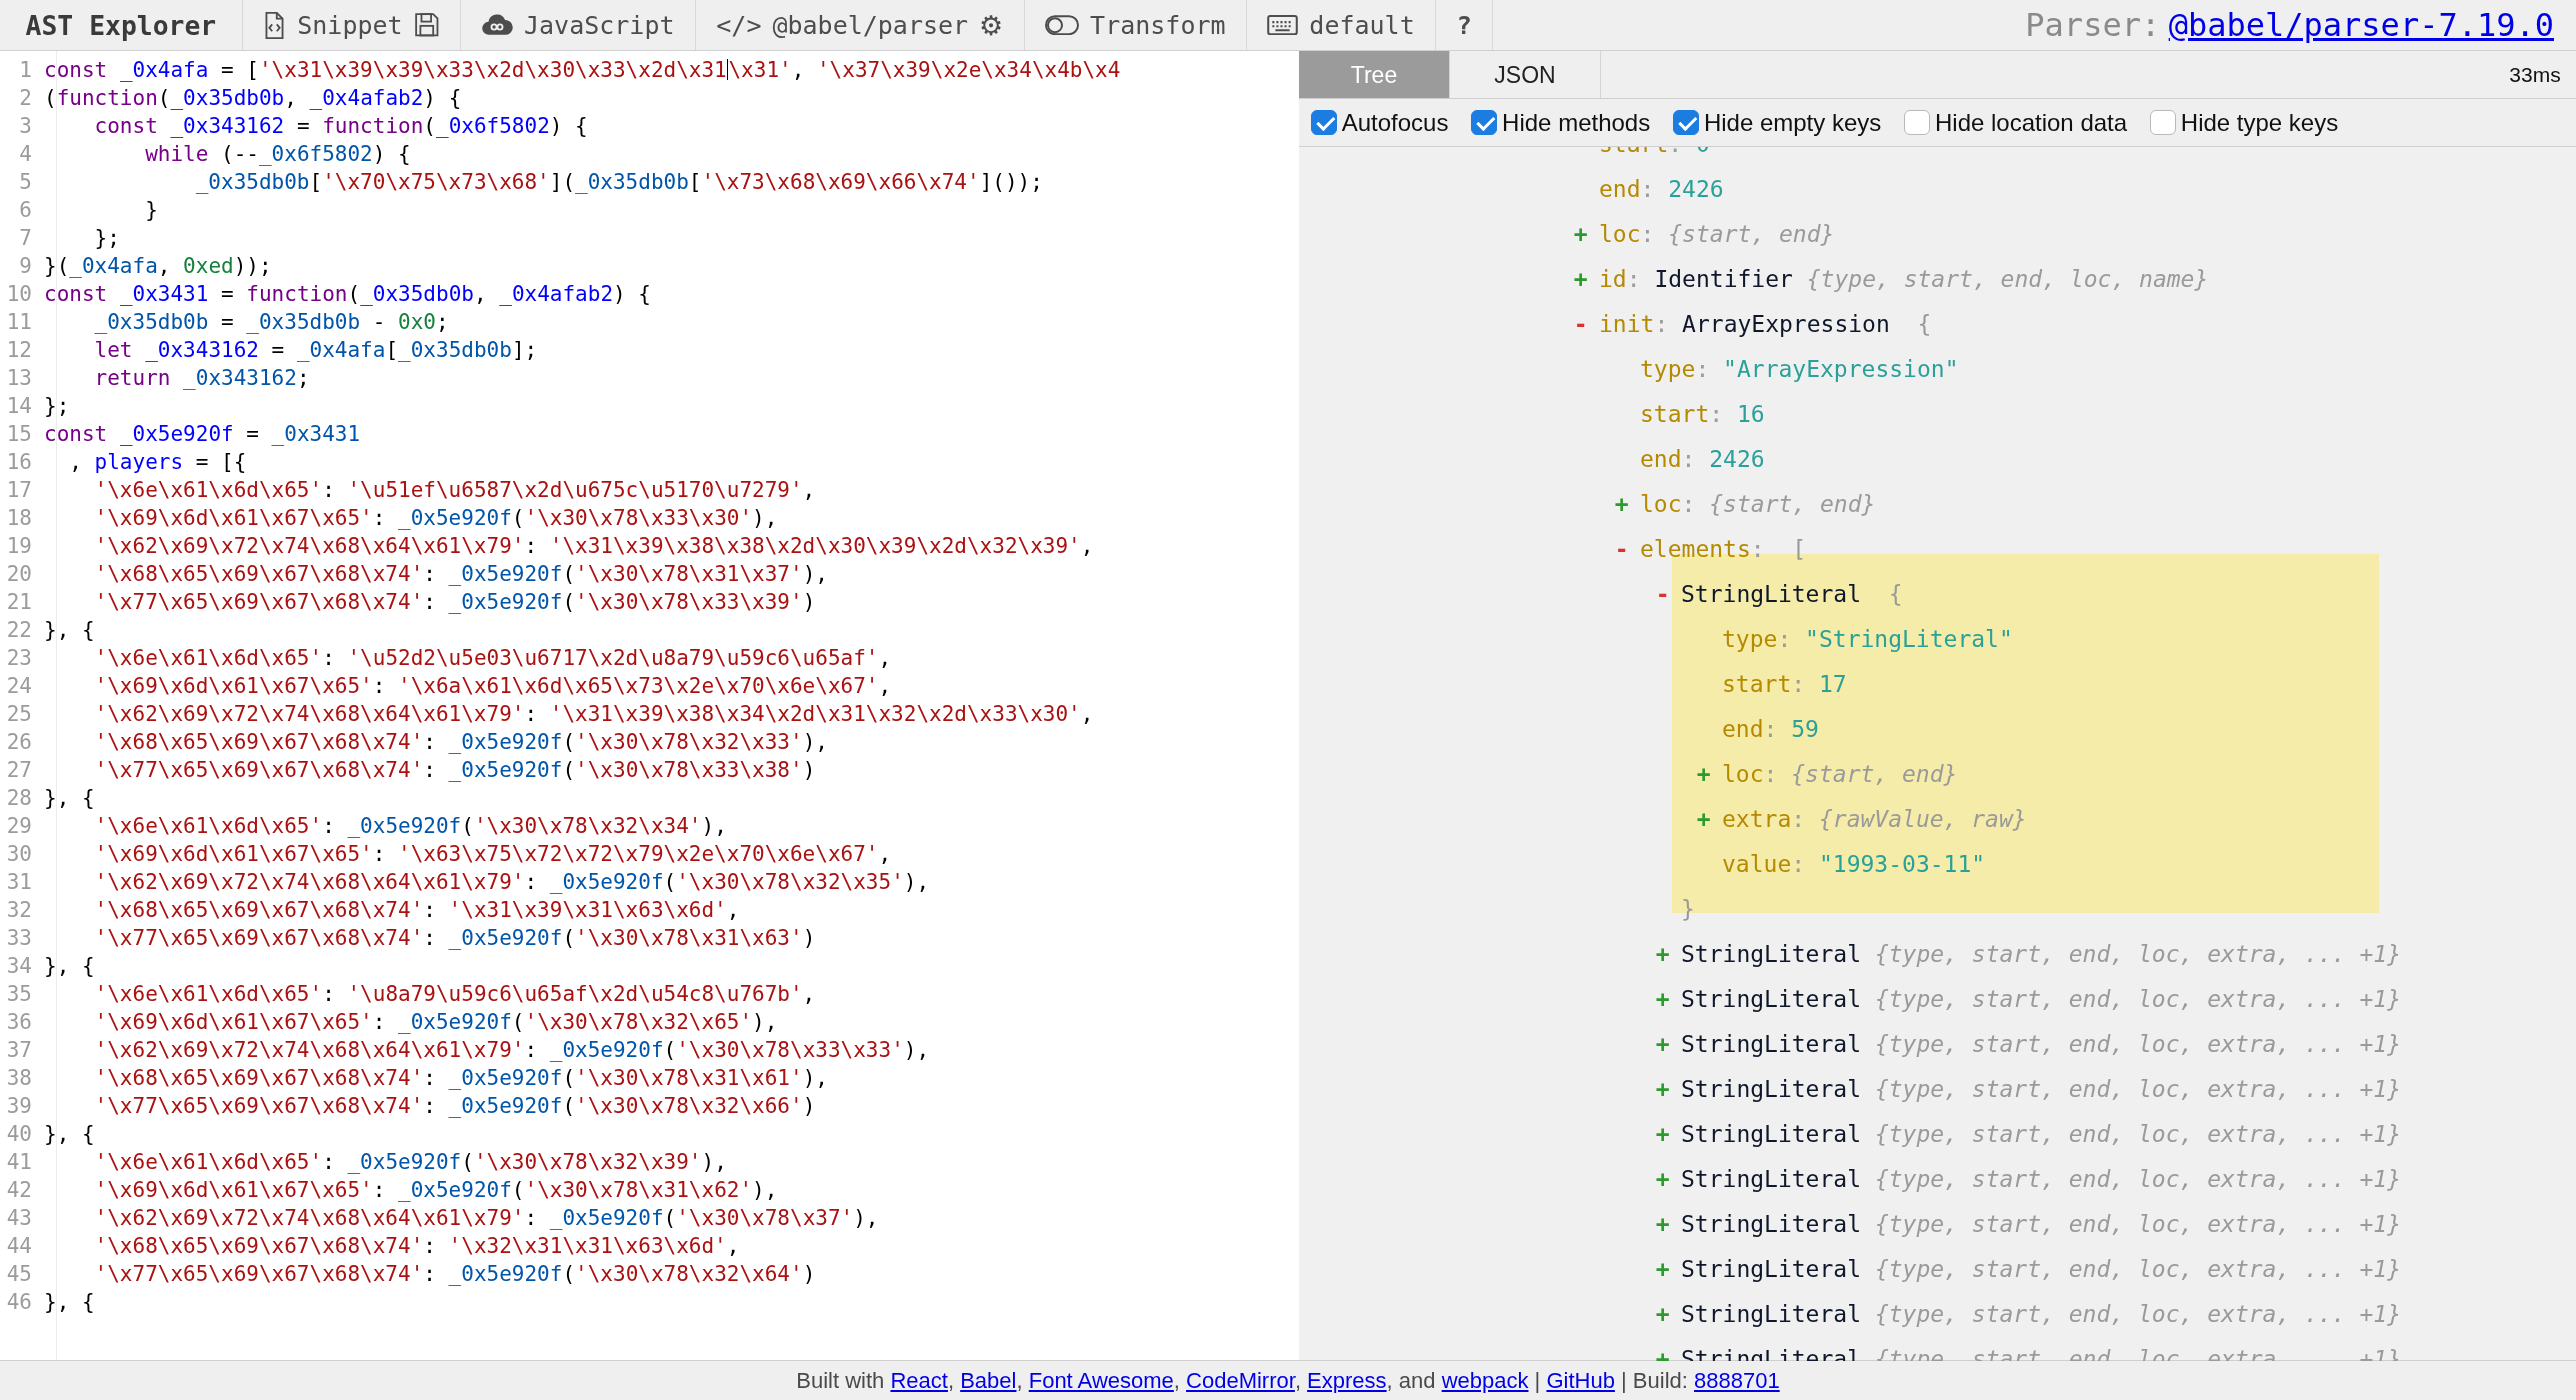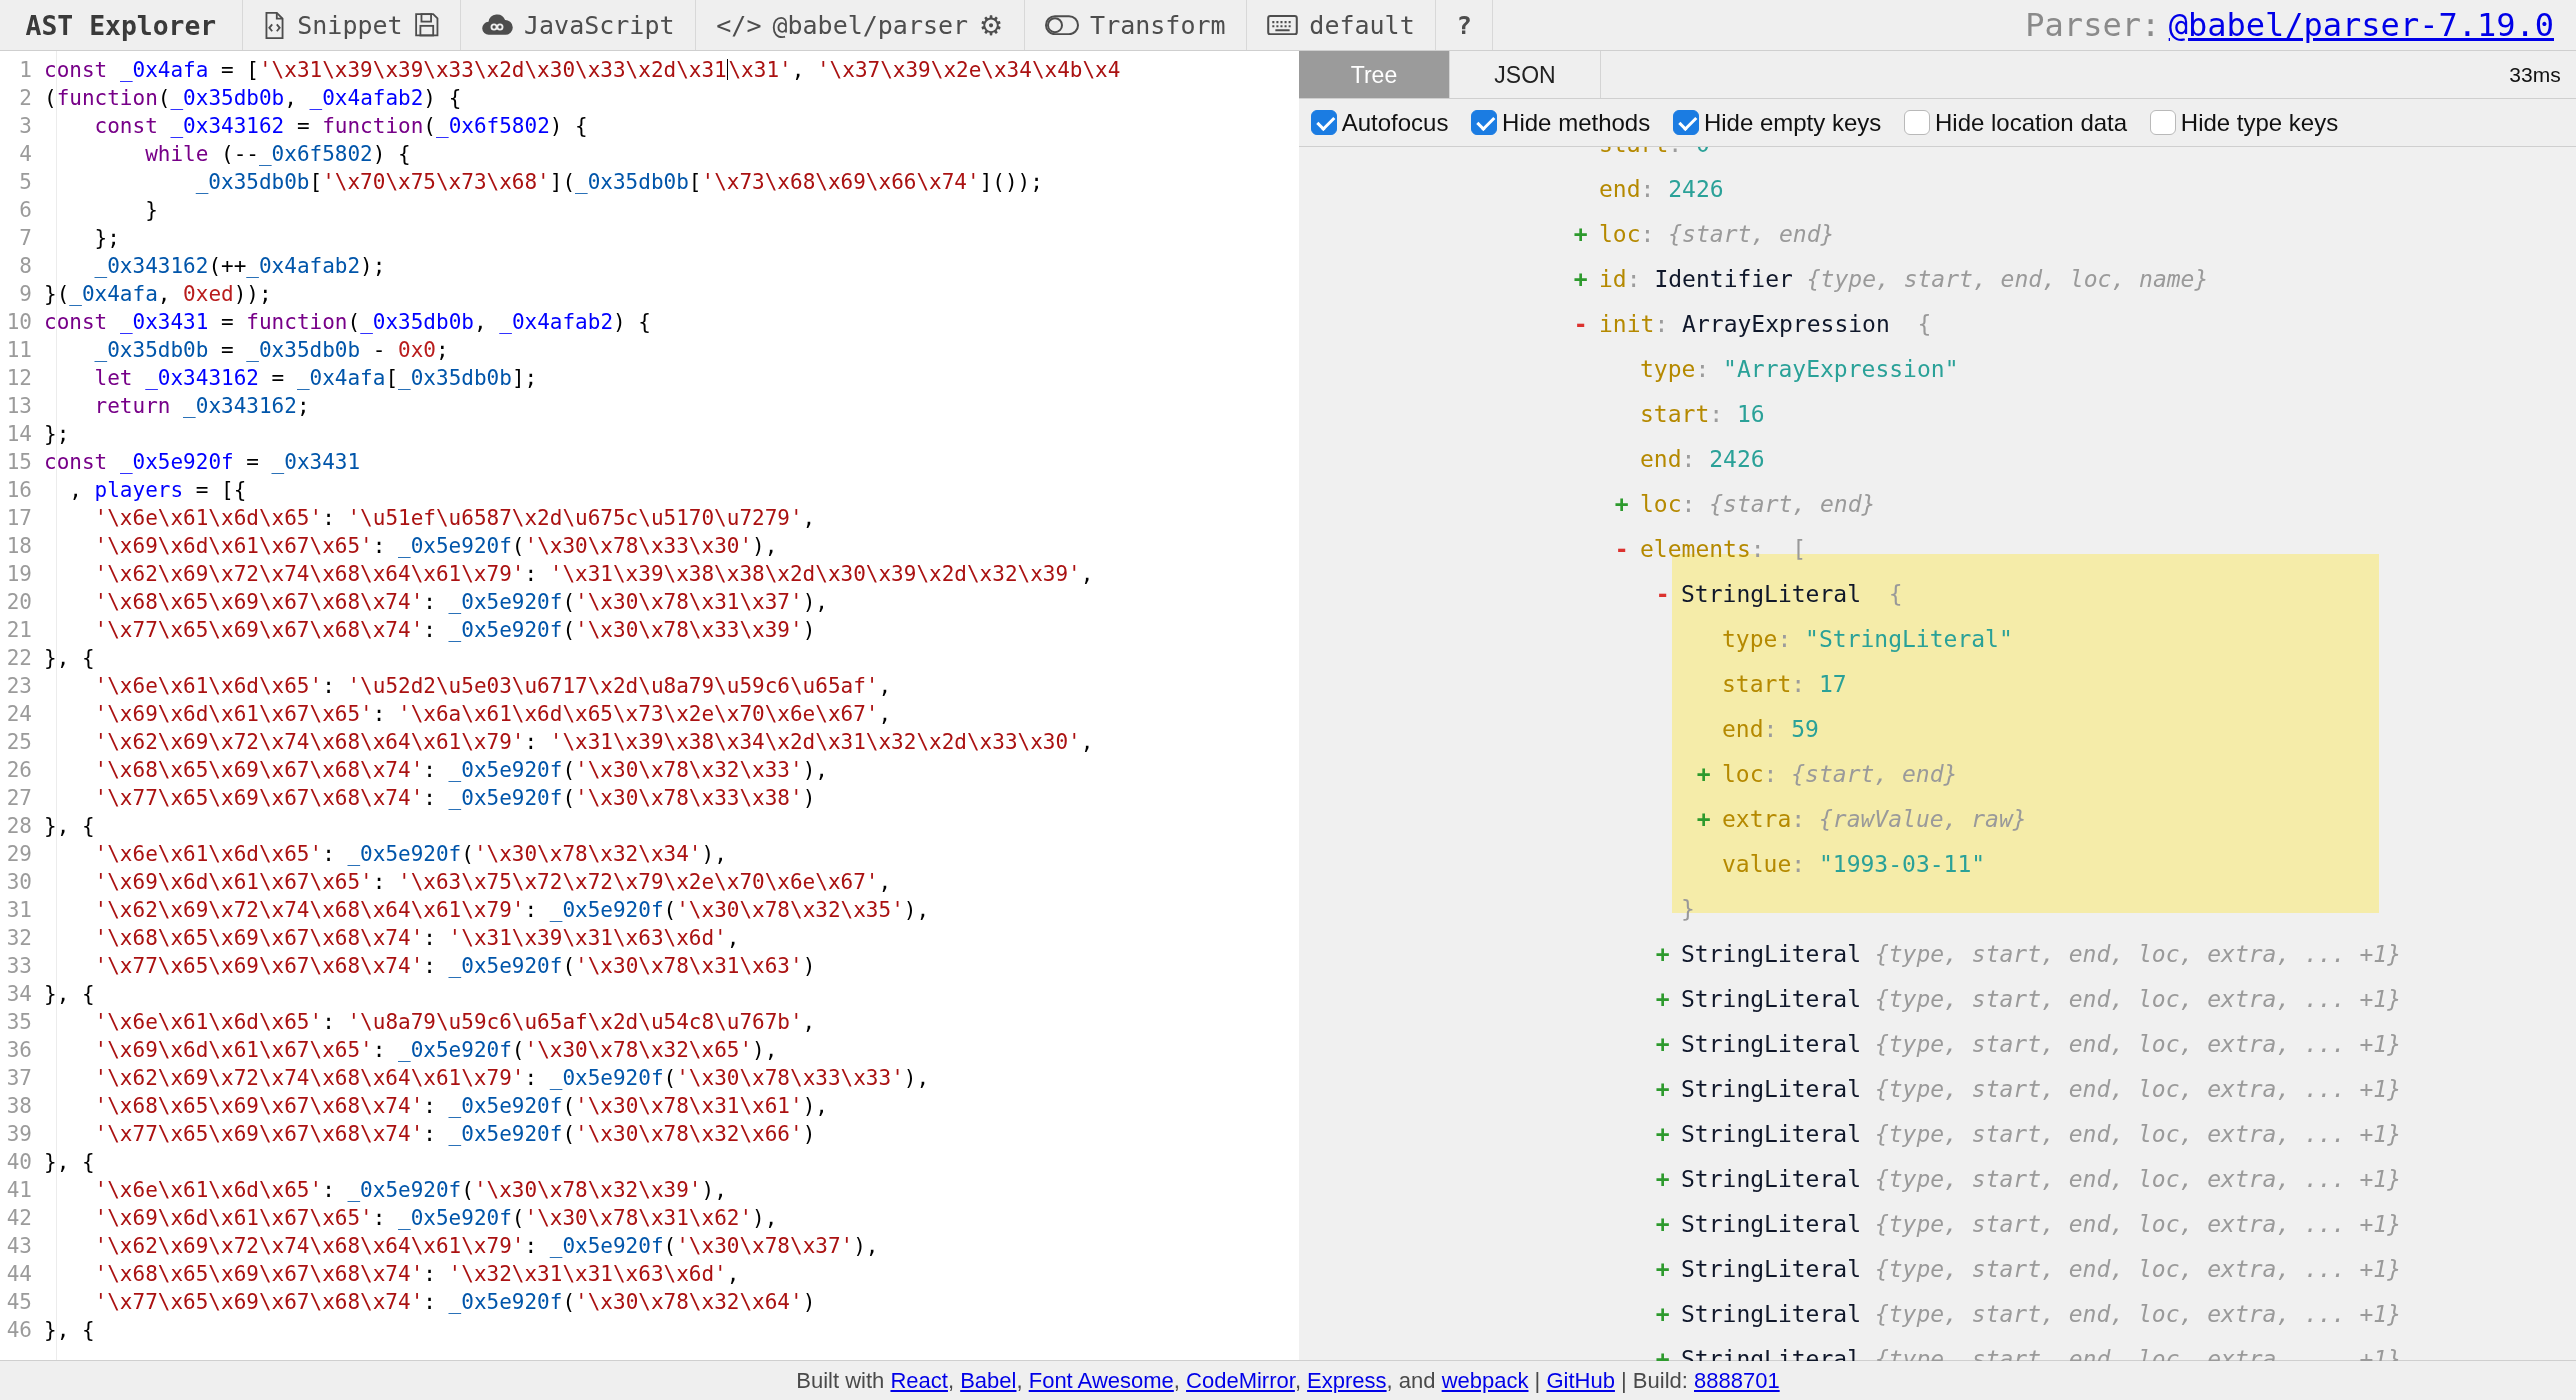--- a/index.html
+++ b/index.html
@@ -26,21 +26,21 @@
     background:#ffffff; overflow:hidden; border-right:0.9px solid #d0d0d0; padding-top:5.1px; }
   .editor::before { content:""; position:absolute; left:56px; top:0; bottom:0;
     width:0.9px; background:#ececec; }
   .cm-line { height:28px; line-height:28px; white-space:pre; font-size:21px; }
   .ln { display:inline-block; width:44px; text-align:right; padding-right:12px;
     color:#9b9b9b; }
   .tk-k { color:#770088; } 
   .tk-d { color:#0000ff; } 
   .tk-v { color:#0055aa; } 
   .tk-s { color:#aa1111; } 
-  .tk-n { color:#b91c1c; } 
+  .tk-n { color:#15803d; } 
   .tk-t { color:#000000; } 
   .caret { display:inline-block; width:1.7px; height:21px; background:#000;
     vertical-align:-3.4px; }
 
   
   .right { position:absolute; left:1299px; top:0; width:1277px; height:1309px; }
   .tabbar { height:48px; background:#efefef; border-bottom:0.9px solid #cfcfcf;
     display:flex; align-items:stretch; font-family:"Liberation Sans", sans-serif; }
   .tab { width:151px; text-align:center; line-height:48px; font-size:23px;
     color:#222; border-right:0.9px solid #d4d4d4; cursor:pointer; }
@@ -156,21 +156,20 @@
 
   <div class="editor">
     <div>
         <div class="cm-line"><span class="ln">1</span><span class="tk-k">const</span><span class="tk-t"> </span><span class="tk-d">_0x4afa</span><span class="tk-t"> = [</span><span class="tk-s">'\x31\x39\x39\x33\x2d\x30\x33\x2d\x31</span><span class="caret"></span><span class="tk-s">\x31'</span><span class="tk-t">, </span><span class="tk-s">'\x37\x39\x2e\x34\x4b\x4</span></div>
         <div class="cm-line"><span class="ln">2</span><span class="tk-t">(</span><span class="tk-k">function</span><span class="tk-t">(</span><span class="tk-d">_0x35db0b</span><span class="tk-t">, </span><span class="tk-d">_0x4afab2</span><span class="tk-t">) {</span></div>
         <div class="cm-line"><span class="ln">3</span><span class="tk-t">    </span><span class="tk-k">const</span><span class="tk-t"> </span><span class="tk-d">_0x343162</span><span class="tk-t"> = </span><span class="tk-k">function</span><span class="tk-t">(</span><span class="tk-d">_0x6f5802</span><span class="tk-t">) {</span></div>
         <div class="cm-line"><span class="ln">4</span><span class="tk-t">        </span><span class="tk-k">while</span><span class="tk-t"> (--</span><span class="tk-v">_0x6f5802</span><span class="tk-t">) {</span></div>
         <div class="cm-line"><span class="ln">5</span><span class="tk-t">            </span><span class="tk-v">_0x35db0b</span><span class="tk-t">[</span><span class="tk-s">'\x70\x75\x73\x68'</span><span class="tk-t">](</span><span class="tk-v">_0x35db0b</span><span class="tk-t">[</span><span class="tk-s">'\x73\x68\x69\x66\x74'</span><span class="tk-t">]());</span></div>
         <div class="cm-line"><span class="ln">6</span><span class="tk-t">        }</span></div>
         <div class="cm-line"><span class="ln">7</span><span class="tk-t">    };</span></div>
-        <div class="cm-line"><span class="ln">8</span><span class="tk-t">    </span><span class="tk-v">_0x343162</span><span class="tk-t">(++</span><span class="tk-v">_0x4afab2</span><span class="tk-t">);</span></div>
         <div class="cm-line"><span class="ln">9</span><span class="tk-t">}(</span><span class="tk-v">_0x4afa</span><span class="tk-t">, </span><span class="tk-n">0xed</span><span class="tk-t">));</span></div>
         <div class="cm-line"><span class="ln">10</span><span class="tk-k">const</span><span class="tk-t"> </span><span class="tk-d">_0x3431</span><span class="tk-t"> = </span><span class="tk-k">function</span><span class="tk-t">(</span><span class="tk-d">_0x35db0b</span><span class="tk-t">, </span><span class="tk-d">_0x4afab2</span><span class="tk-t">) {</span></div>
         <div class="cm-line"><span class="ln">11</span><span class="tk-t">    </span><span class="tk-v">_0x35db0b</span><span class="tk-t"> = </span><span class="tk-v">_0x35db0b</span><span class="tk-t"> - </span><span class="tk-n">0x0</span><span class="tk-t">;</span></div>
         <div class="cm-line"><span class="ln">12</span><span class="tk-t">    </span><span class="tk-k">let</span><span class="tk-t"> </span><span class="tk-d">_0x343162</span><span class="tk-t"> = </span><span class="tk-v">_0x4afa</span><span class="tk-t">[</span><span class="tk-v">_0x35db0b</span><span class="tk-t">];</span></div>
         <div class="cm-line"><span class="ln">13</span><span class="tk-t">    </span><span class="tk-k">return</span><span class="tk-t"> </span><span class="tk-v">_0x343162</span><span class="tk-t">;</span></div>
         <div class="cm-line"><span class="ln">14</span><span class="tk-t">};</span></div>
         <div class="cm-line"><span class="ln">15</span><span class="tk-k">const</span><span class="tk-t"> </span><span class="tk-d">_0x5e920f</span><span class="tk-t"> = </span><span class="tk-v">_0x3431</span></div>
         <div class="cm-line"><span class="ln">16</span><span class="tk-t">  , </span><span class="tk-d">players</span><span class="tk-t"> = [{</span></div>
         <div class="cm-line"><span class="ln">17</span><span class="tk-t">    </span><span class="tk-s">'\x6e\x61\x6d\x65'</span><span class="tk-t">: </span><span class="tk-s">'\u51ef\u6587\x2d\u675c\u5170\u7279'</span><span class="tk-t">,</span></div>
         <div class="cm-line"><span class="ln">18</span><span class="tk-t">    </span><span class="tk-s">'\x69\x6d\x61\x67\x65'</span><span class="tk-t">: </span><span class="tk-v">_0x5e920f</span><span class="tk-t">(</span><span class="tk-s">'\x30\x78\x33\x30'</span><span class="tk-t">),</span></div>

